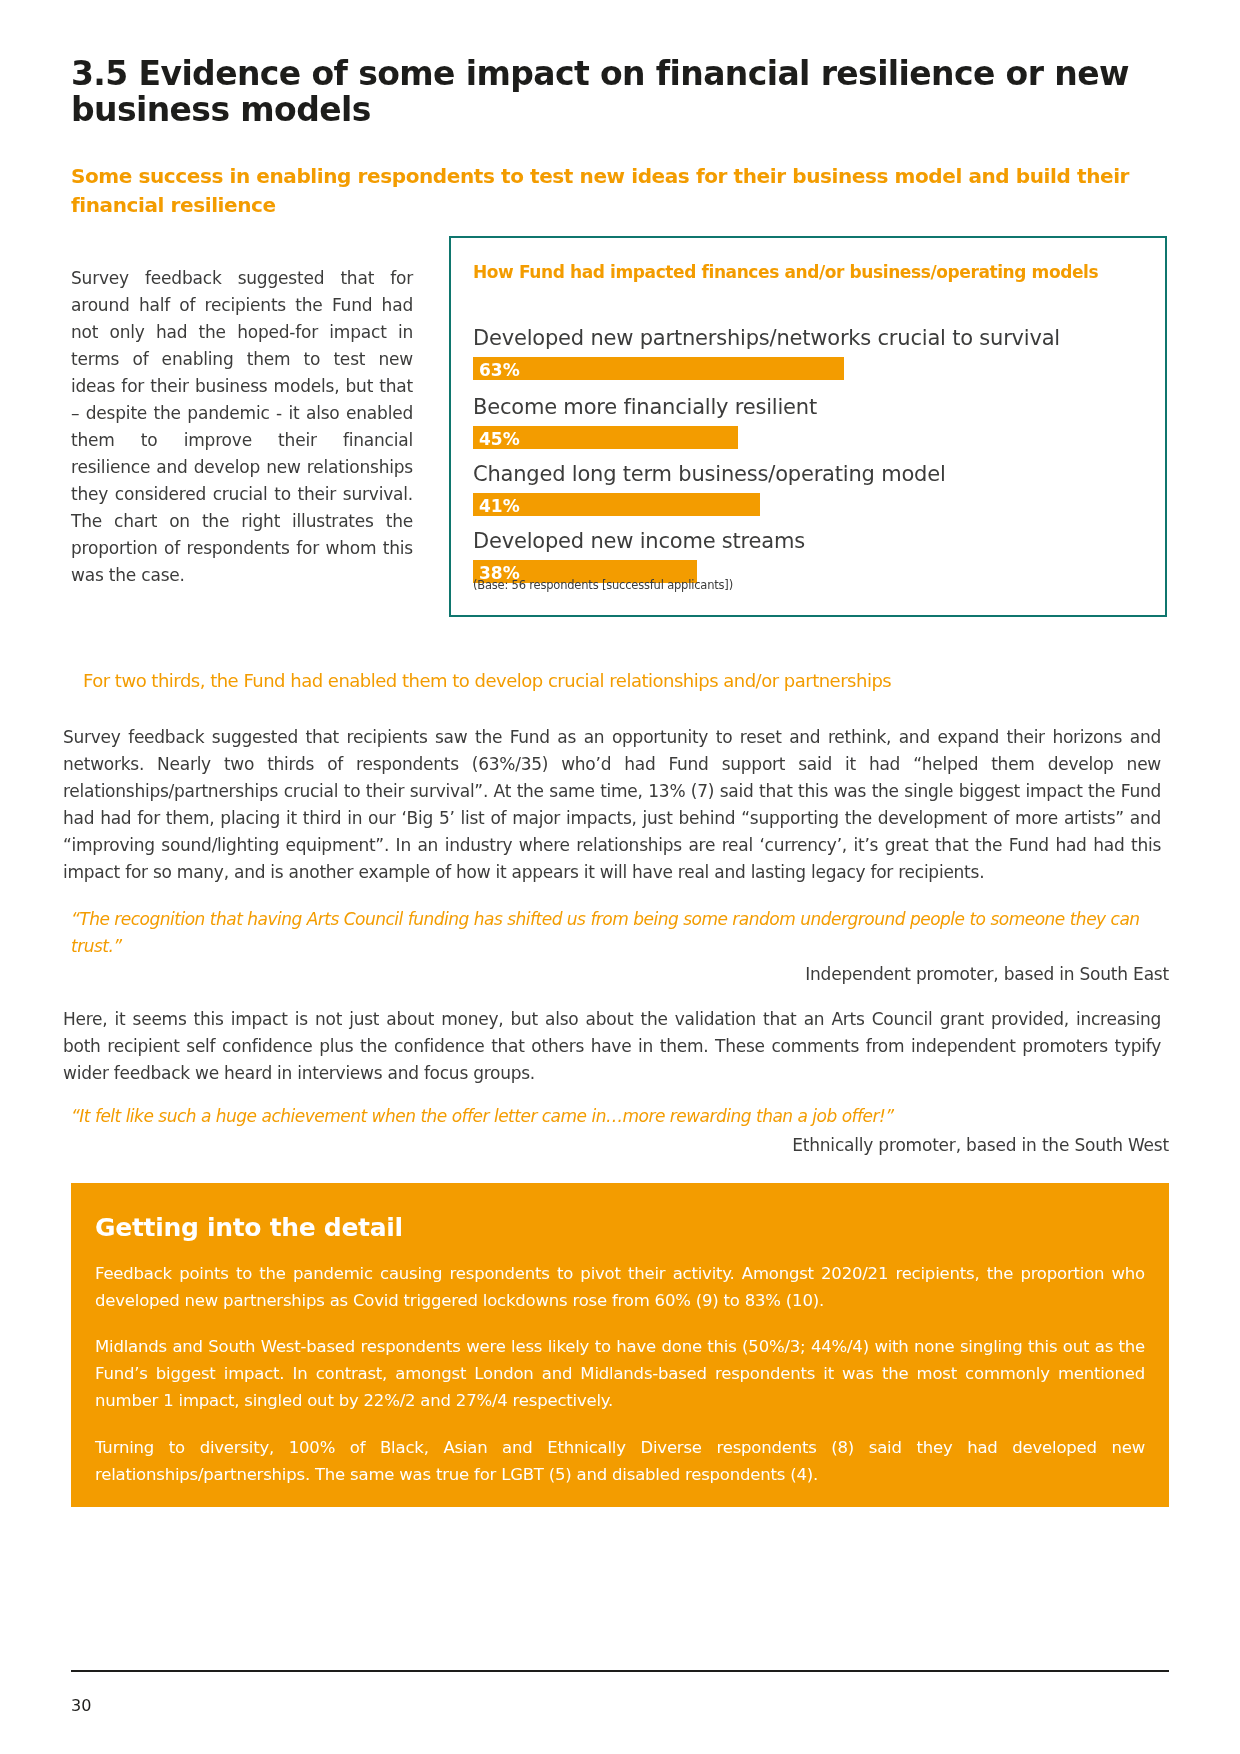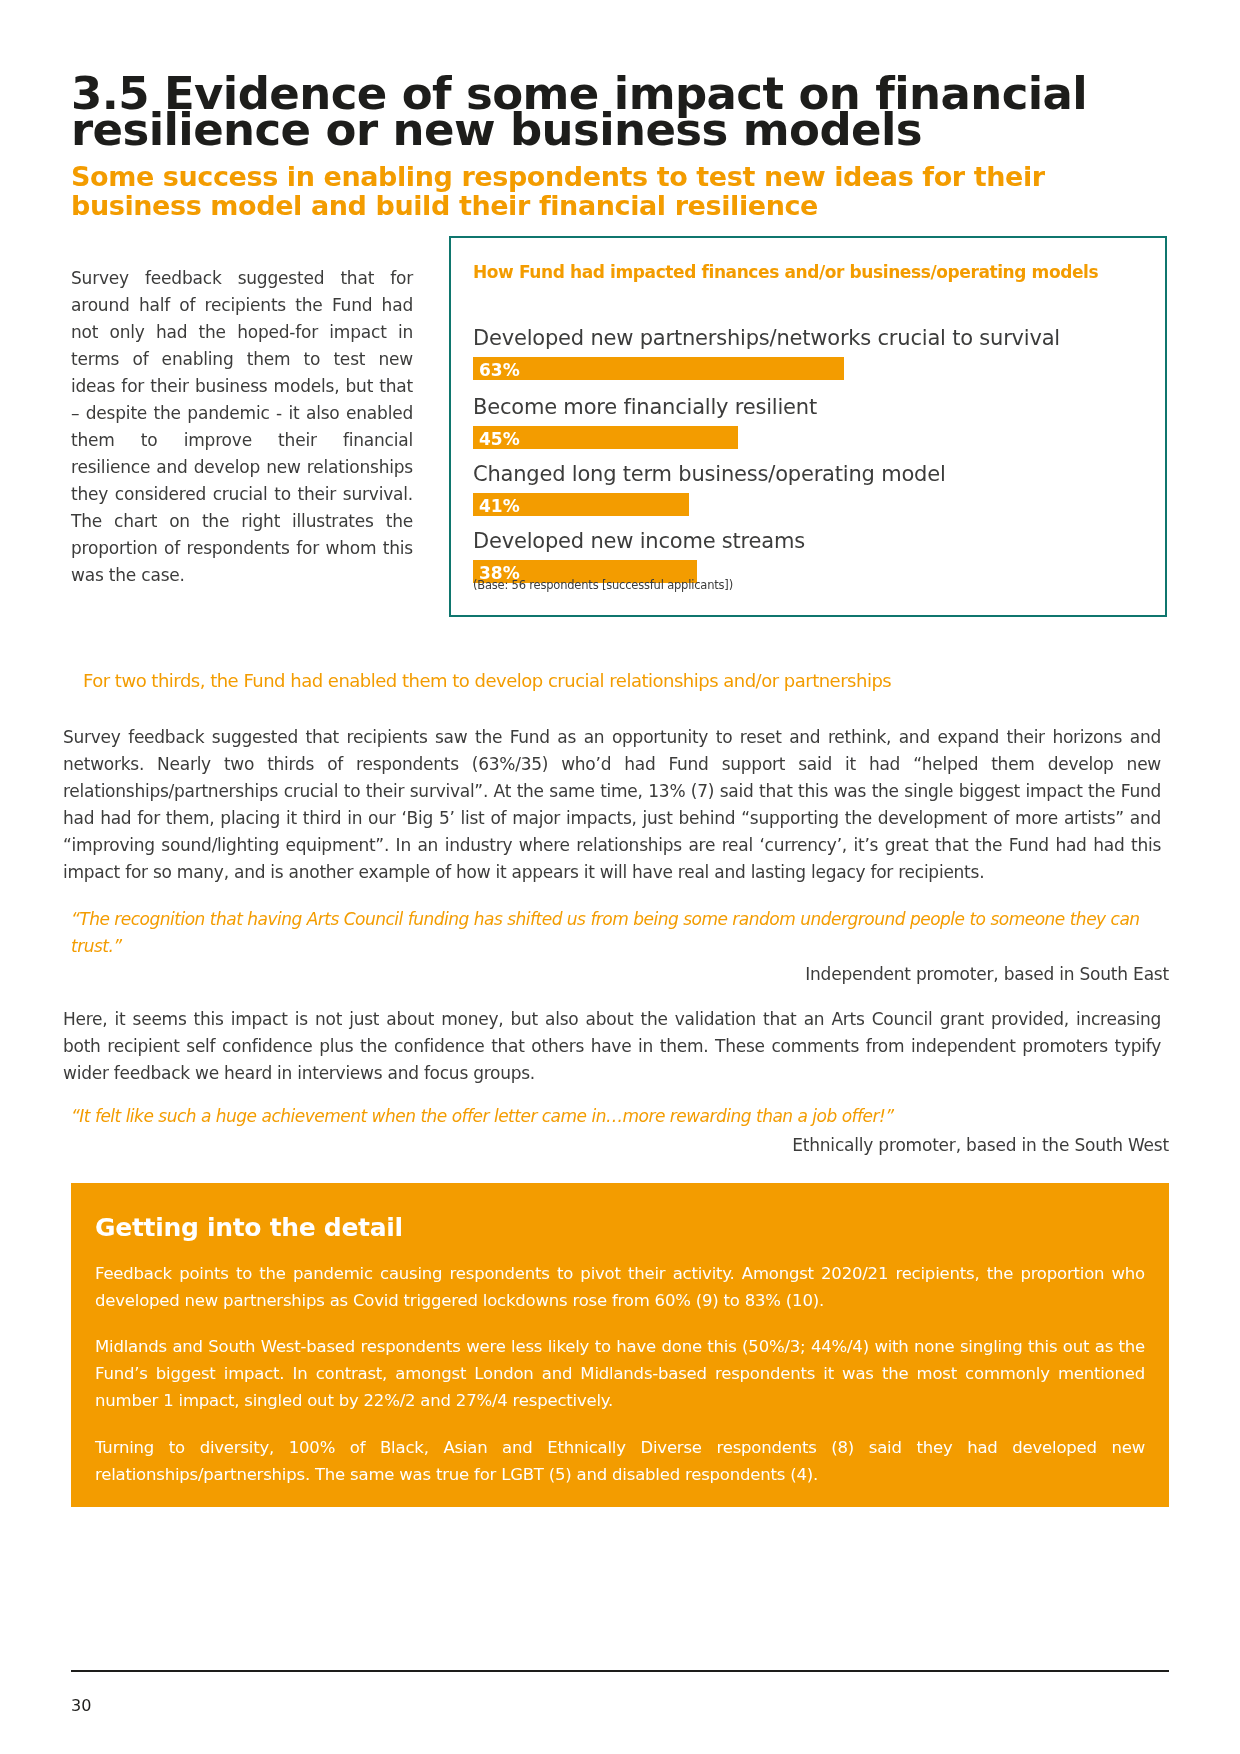--- a/index.html
+++ b/index.html
@@ -1,21 +1,21 @@
 <!DOCTYPE html>
 <html><head>
 <meta charset="utf-8">
 <style>
   html, body { margin:0; padding:0; background:#ffffff; }
   body { width:1240px; height:1754px; position:relative; overflow:hidden;
          font-family:"DejaVu Sans", sans-serif; color:#3c3c3b; }
   .abs { position:absolute; }
-  .h1 { left:71px; top:76px; width:1100px; font-family:"DejaVu Sans", sans-serif;
-        font-weight:bold; font-size:45px; line-height:36px; color:#1d1d1b; letter-spacing:-0.6px; margin:0; }
-  .h2 { left:71px; top:162px; width:1100px; font-weight:bold; font-size:27px; line-height:29px;
+  .h1 { left:71px; top:56px; width:1100px; font-family:"DejaVu Sans", sans-serif;
+        font-weight:bold; font-size:33px; line-height:36px; color:#1d1d1b; letter-spacing:-0.6px; margin:0; }
+  .h2 { left:71px; top:162px; width:1100px; font-weight:bold; font-size:20px; line-height:29px;
         color:#f39c00; letter-spacing:-0.4px; margin:0; }
   .h2b { left:71px; top:654px; width:1110px; font-weight:normal; font-size:18px; line-height:29px;
         color:#f39c00; letter-spacing:-0.5px; margin:12px; white-space:nowrap; }
   .lead { left:71px; top:265px; width:342px; font-size:17px; line-height:27px; text-align:justify;
           color:#3c3c3b; margin:0; letter-spacing:-0.2px; }
   .chart-box { left:449px; top:236px; width:718px; height:381px; border:2px solid #0f766e;
                box-sizing:border-box; }
   .chart-title { position:absolute; left:22px; top:24px; font-weight:bold; font-size:17px;
                  color:#f39c00; letter-spacing:-0.4px; white-space:nowrap; }
   .chart-row { position:absolute; left:22px; width:680px; }
@@ -56,21 +56,21 @@
 
   <div class="chart-row" style="top:127px;">
     <div class="chart-label">Become more financially resilient</div>
     <div class="chart-bar" style="width:265px;">
       <span>45%</span>
     </div>
   </div>
 
   <div class="chart-row" style="top:194px;">
     <div class="chart-label">Changed long term business/operating model</div>
-    <div class="chart-bar" style="width:216px;">
+    <div class="chart-bar" style="width:242px;padding-left:45px;">
       <span>41%</span>
     </div>
   </div>
 
   <div class="chart-row" style="top:261px;">
     <div class="chart-label">Developed new income streams</div>
     <div class="chart-bar" style="width:224px;">
       <span>38%</span>
     </div>
   </div>

